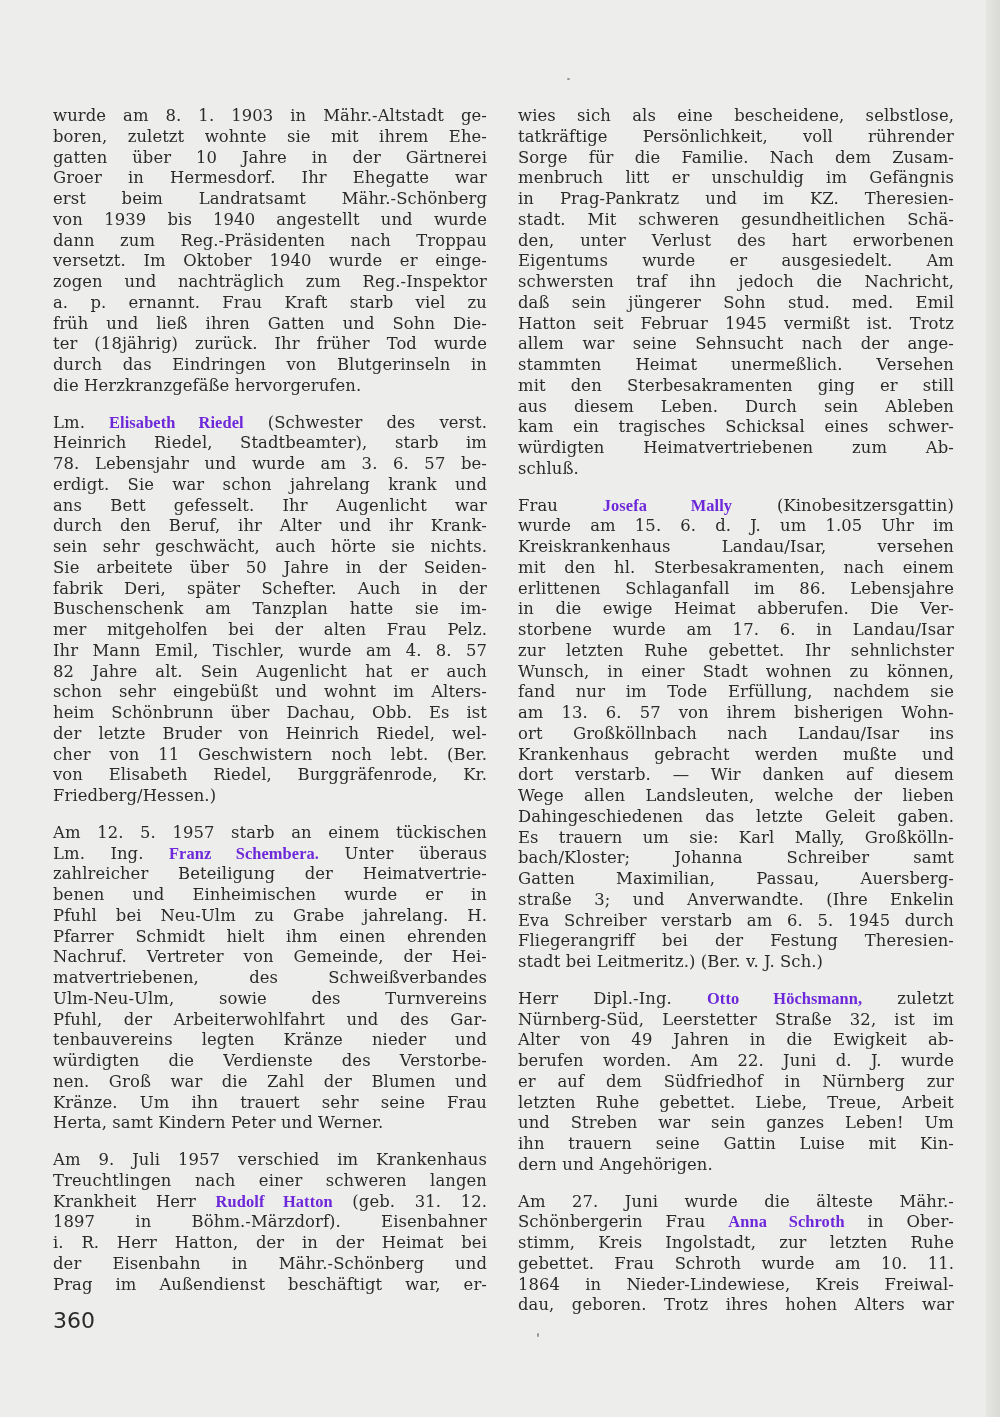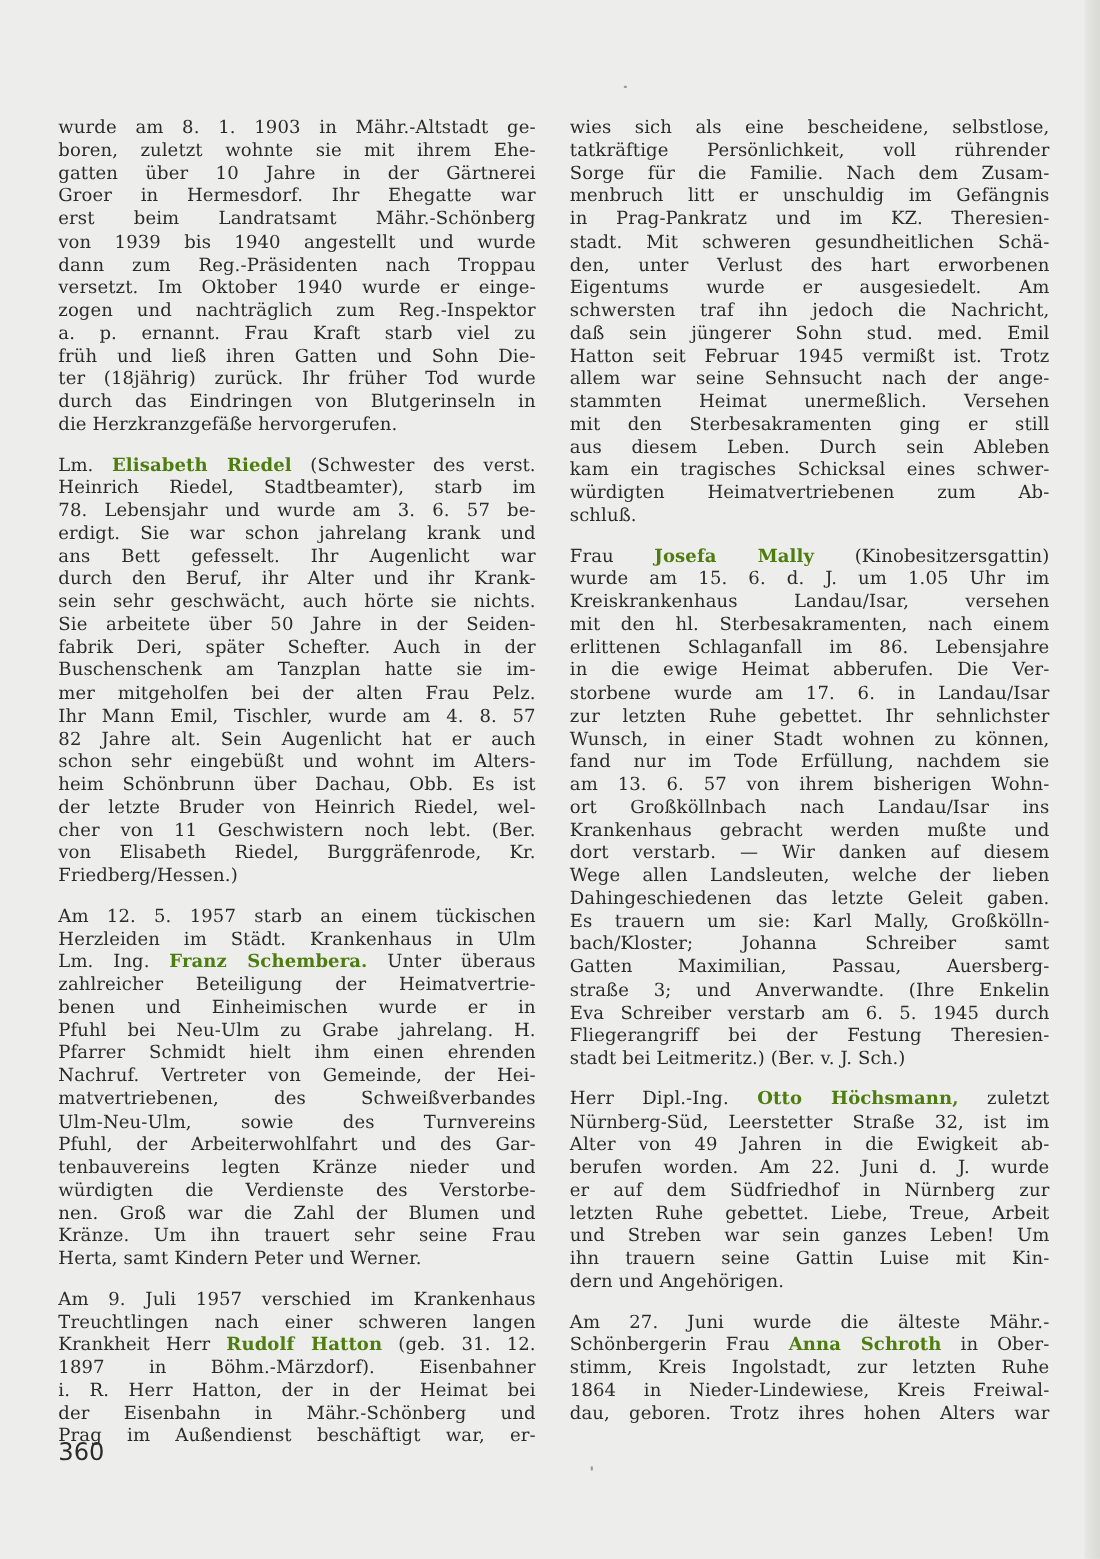--- a/index.html
+++ b/index.html
@@ -26,21 +26,21 @@
     height: 20.75px;
     line-height: 20.75px;
     font-size: 16.4px;
     text-align: justify;
     text-align-last: justify;
     white-space: nowrap;
     overflow: visible;
     letter-spacing: 0.1px;
   }
   .line.last { text-align-last: left; }
-  .line b { font-weight: bold; color: #4d7c0f; }
+  .line b { font-weight: bold; color: #6d28d9; font-family: Liberation Serif, serif; }
   .page-number {
     position: absolute; left: 53px; top: 1308px;
     font-family: "DejaVu Sans", "Liberation Sans", sans-serif;
     font-size: 22px; color: #2b2b2b;
   }
   .speck { position:absolute; width:3px; height:2px; background:#9a9a9a; border-radius:1px; }
 </style>
 </head>
 <body>
 
@@ -79,21 +79,20 @@
       <span class="line">82 Jahre alt. Sein Augenlicht hat er auch</span>
       <span class="line">schon sehr eingebüßt und wohnt im Alters-</span>
       <span class="line">heim Schönbrunn über Dachau, Obb. Es ist</span>
       <span class="line">der letzte Bruder von Heinrich Riedel, wel-</span>
       <span class="line">cher von 11 Geschwistern noch lebt. (Ber.</span>
       <span class="line">von Elisabeth Riedel, Burggräfenrode, Kr.</span>
       <span class="line last">Friedberg/Hessen.)</span>
     </div>
     <div class="para">
       <span class="line">Am 12. 5. 1957 starb an einem tückischen</span>
-      <span class="line">Herzleiden im Städt. Krankenhaus in Ulm</span>
       <span class="line">Lm. Ing. <b>Franz Schembera.</b> Unter überaus</span>
       <span class="line">zahlreicher Beteiligung der Heimatvertrie-</span>
       <span class="line">benen und Einheimischen wurde er in</span>
       <span class="line">Pfuhl bei Neu-Ulm zu Grabe jahrelang. H.</span>
       <span class="line">Pfarrer Schmidt hielt ihm einen ehrenden</span>
       <span class="line">Nachruf. Vertreter von Gemeinde, der Hei-</span>
       <span class="line">matvertriebenen, des Schweißverbandes</span>
       <span class="line">Ulm-Neu-Ulm, sowie des Turnvereins</span>
       <span class="line">Pfuhl, der Arbeiterwohlfahrt und des Gar-</span>
       <span class="line">tenbauvereins legten Kränze nieder und</span>
@@ -166,20 +165,21 @@
       <span class="line">er auf dem Südfriedhof in Nürnberg zur</span>
       <span class="line">letzten Ruhe gebettet. Liebe, Treue, Arbeit</span>
       <span class="line">und Streben war sein ganzes Leben! Um</span>
       <span class="line">ihn trauern seine Gattin Luise mit Kin-</span>
       <span class="line last">dern und Angehörigen.</span>
     </div>
     <div class="para">
       <span class="line">Am 27. Juni wurde die älteste Mähr.-</span>
       <span class="line">Schönbergerin Frau <b>Anna Schroth</b> in Ober-</span>
       <span class="line">stimm, Kreis Ingolstadt, zur letzten Ruhe</span>
+      <span class="line">gebettet. Frau Schroth wurde am 10. 11.</span>
       <span class="line">1864 in Nieder-Lindewiese, Kreis Freiwal-</span>
       <span class="line">dau, geboren. Trotz ihres hohen Alters war</span>
     </div>
   </div>
 
 <div class="page-number">360</div>
 
 <div class="speck" style="left:567px; top:78px;"></div>
 <div class="speck" style="left:537px; top:1333px; width:2px; height:4px;"></div>
 

